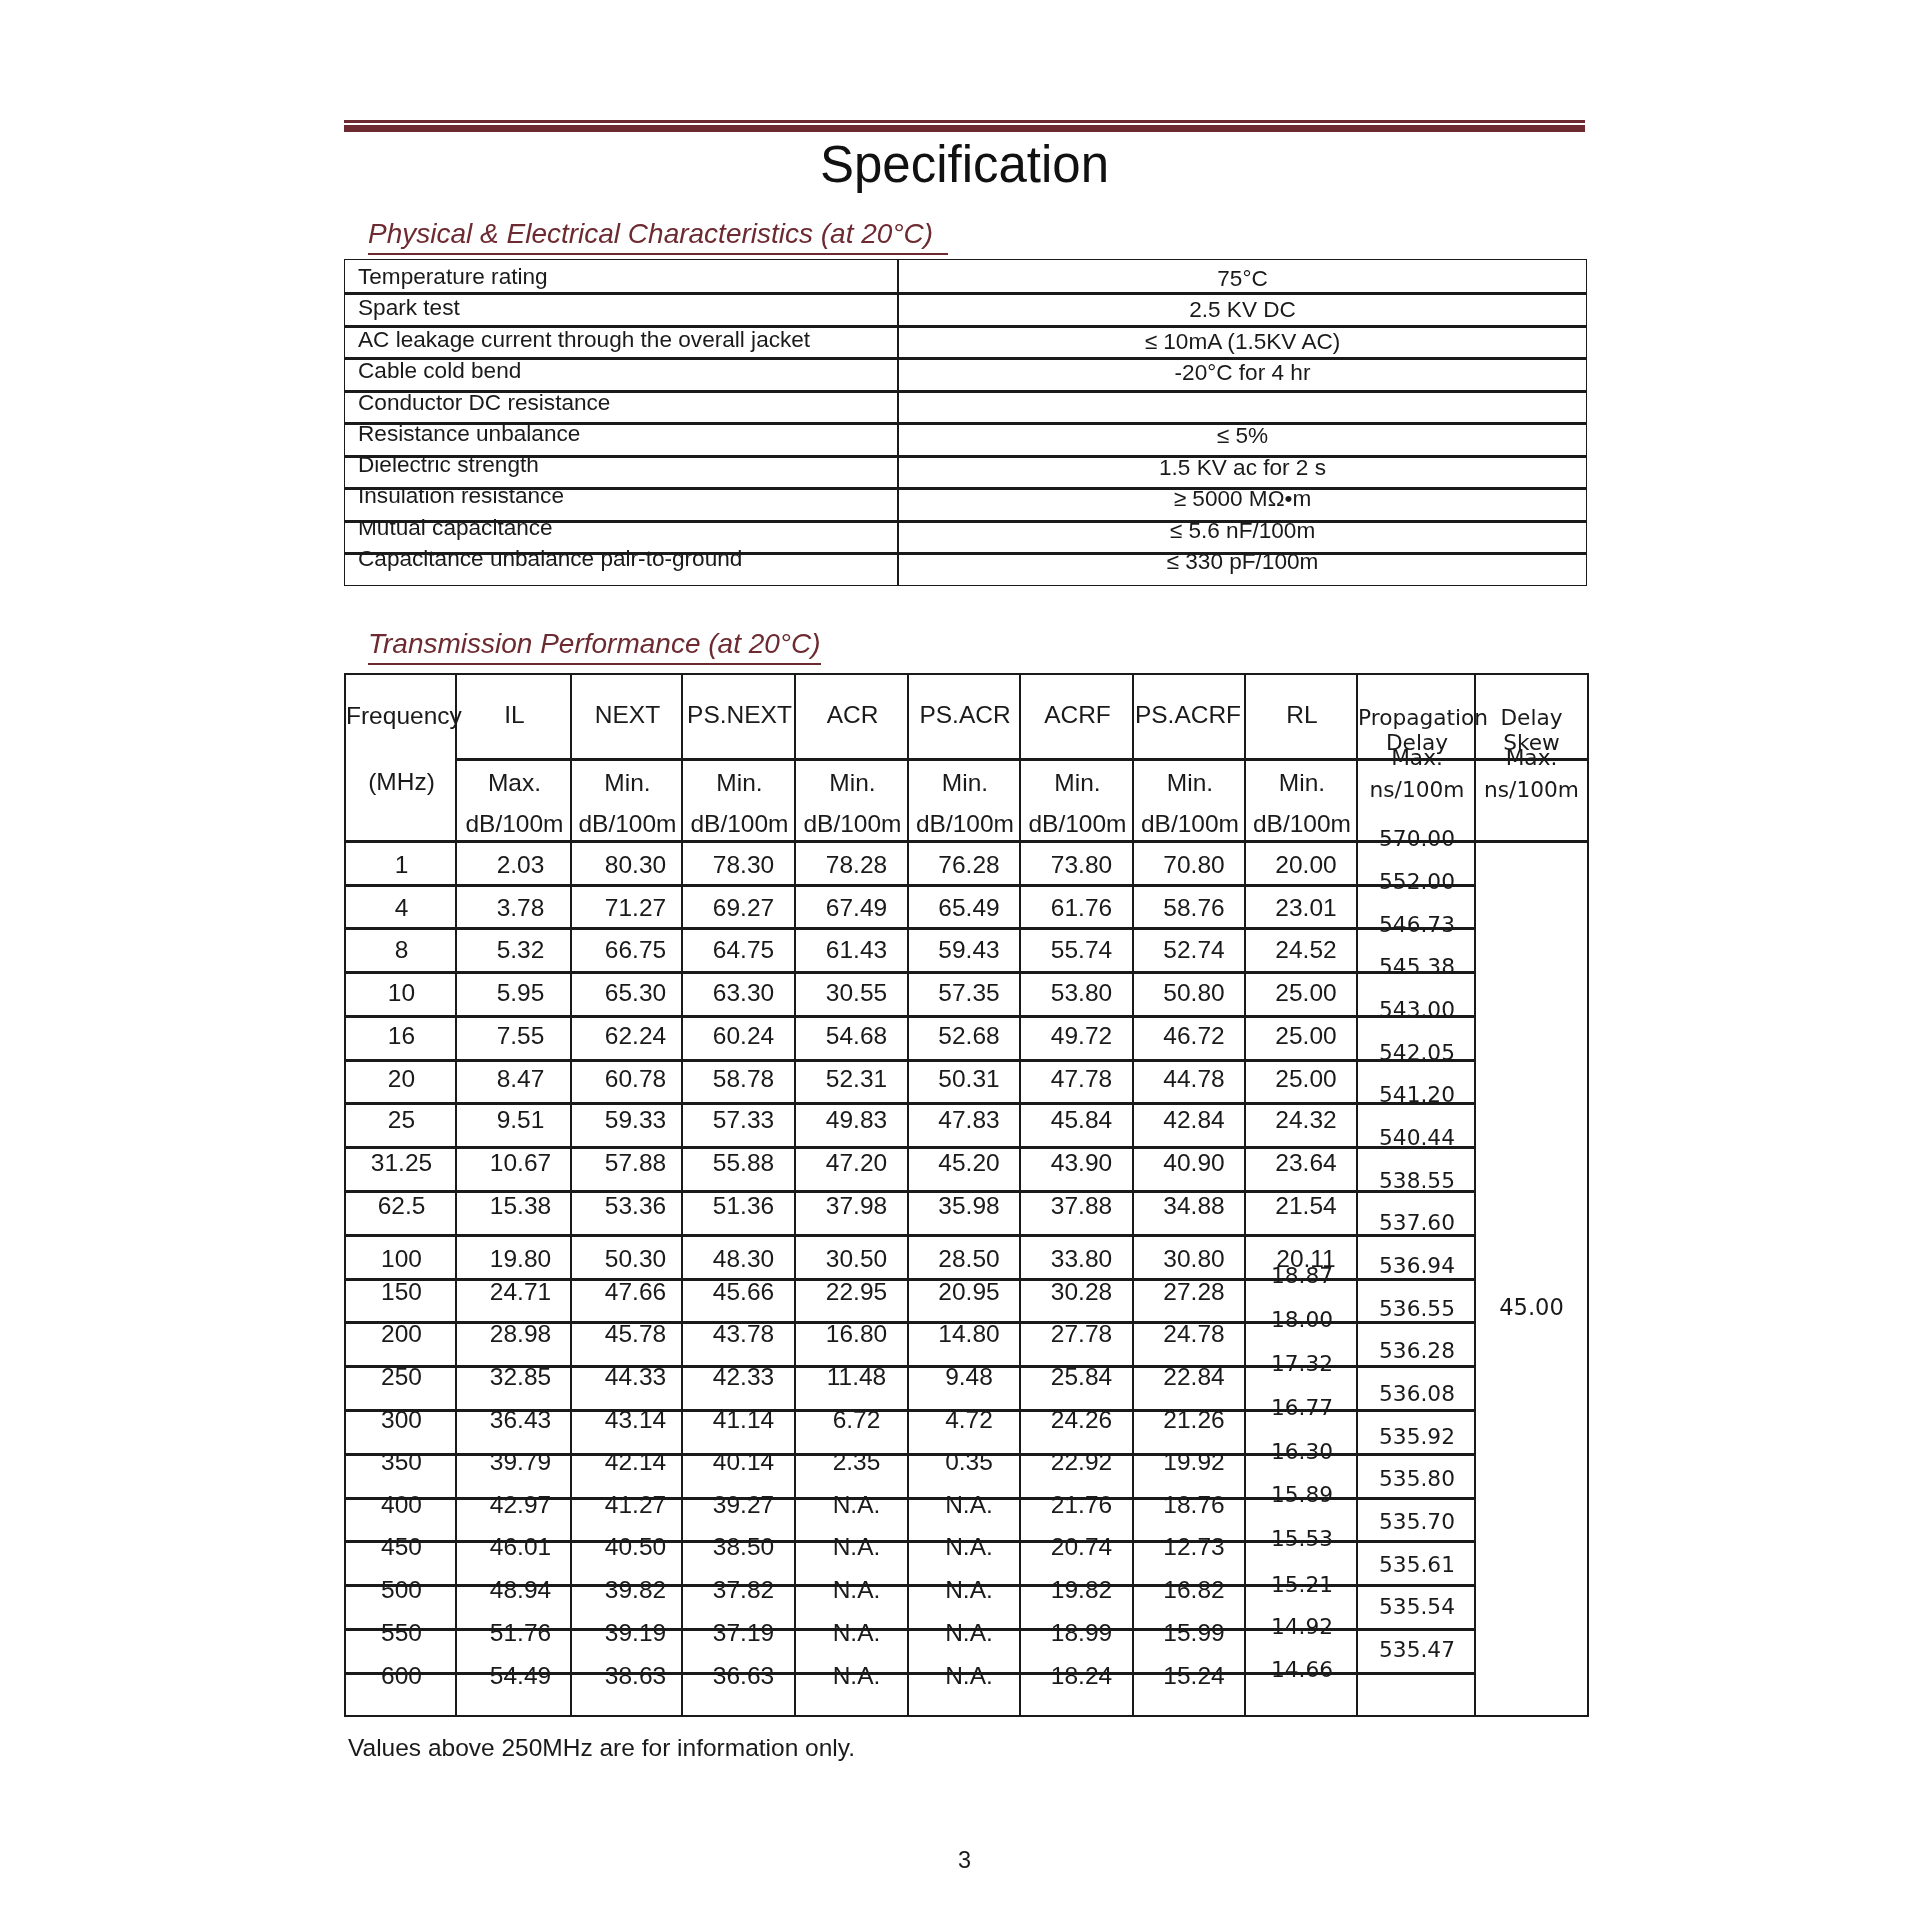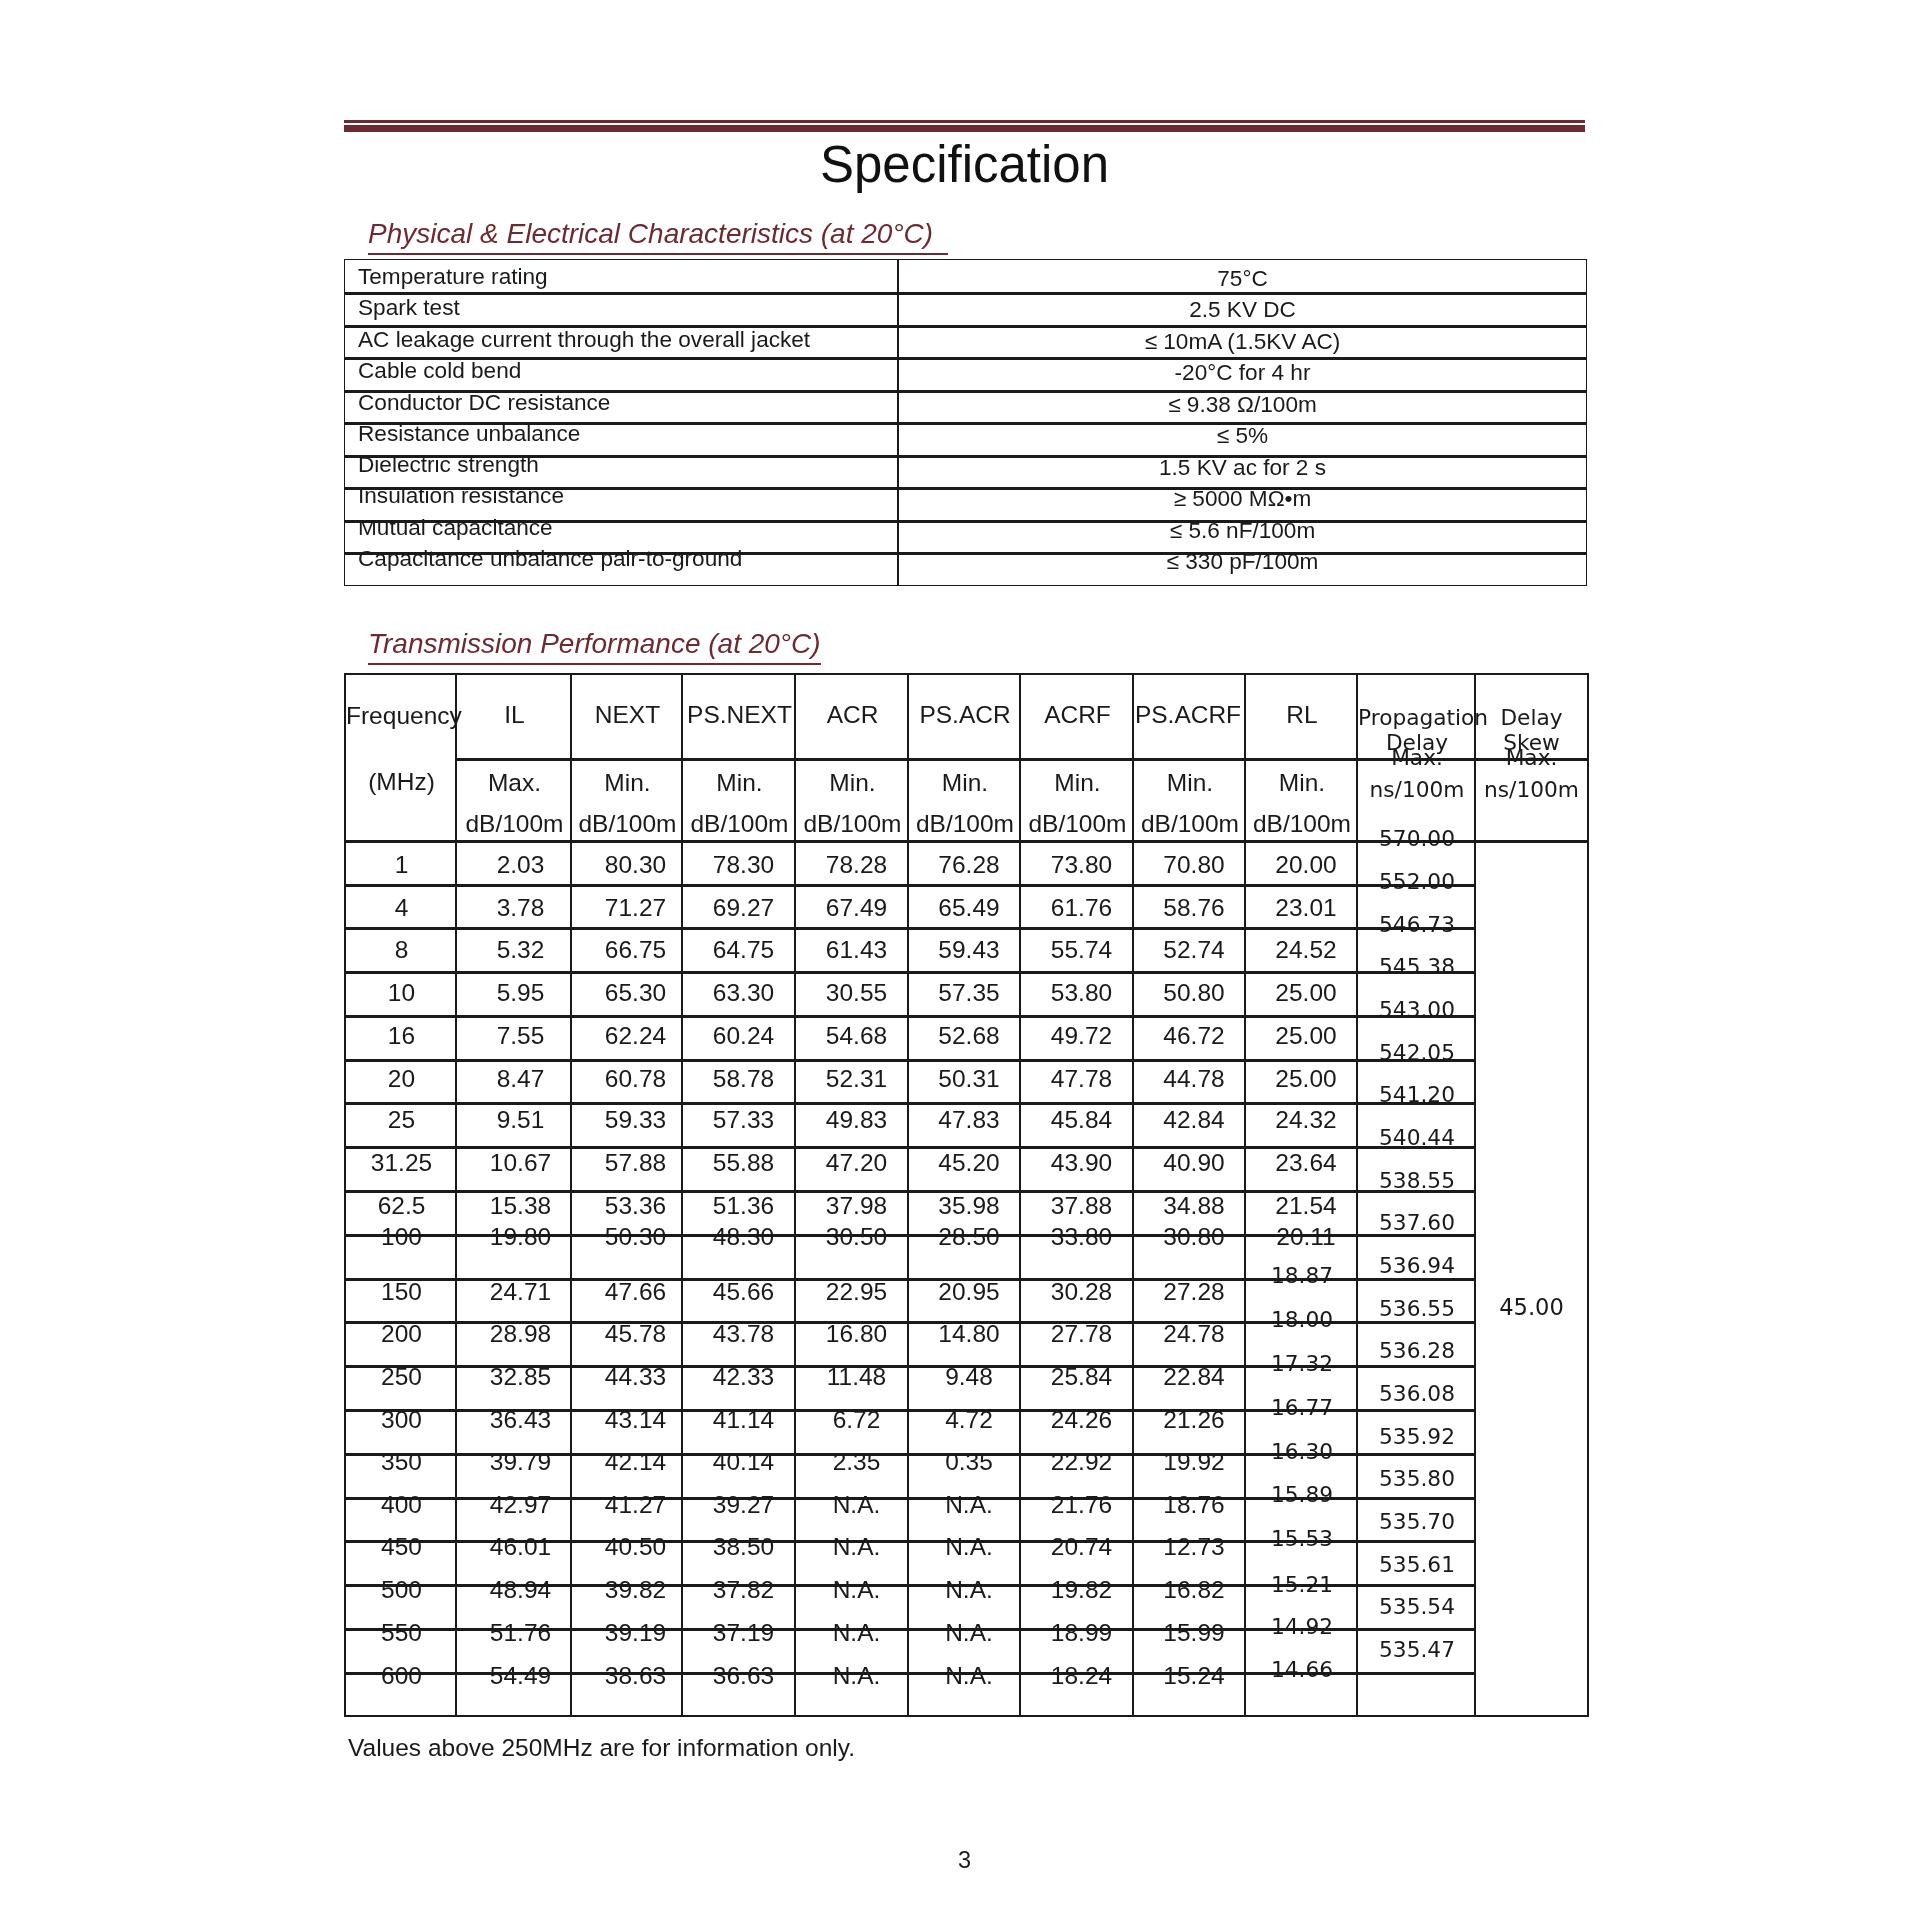--- a/index.html
+++ b/index.html
@@ -75,21 +75,20 @@
     <div class="t1r" style="top:65px;--dy:3.6px">
         <div class="t1l">AC leakage current through the overall jacket</div>
         <div class="t1v">≤ 10mA (1.5KV AC)</div>
       </div>
     <div class="t1r" style="top:97px;--dy:2.5px">
         <div class="t1l">Cable cold bend</div>
         <div class="t1v">-20°C for 4 hr</div>
       </div>
     <div class="t1r" style="top:130px;--dy:1.5px">
         <div class="t1l">Conductor DC resistance</div>
-        <div class="t1v">≤ 9.38 Ω/100m</div>
       </div>
     <div class="t1r" style="top:162px;--dy:0.5px">
         <div class="t1l">Resistance unbalance</div>
         <div class="t1v">≤ 5%</div>
       </div>
     <div class="t1r" style="top:195px;--dy:-0.6px">
         <div class="t1l">Dielectric strength</div>
         <div class="t1v">1.5 KV ac for 2 s</div>
       </div>
     <div class="t1r" style="top:227px;--dy:-1.6px">
@@ -270,21 +269,21 @@
         <div class="c w0">62.5</div>
         <div class="c w1">15.38</div>
         <div class="c w2">53.36</div>
         <div class="c w3">51.36</div>
         <div class="c w4">37.98</div>
         <div class="c w5">35.98</div>
         <div class="c w6">37.88</div>
         <div class="c w7">34.88</div>
         <div class="c w8">21.54</div>
       </div>
-    <div class="r" style="top:547px;--dy:3px">
+    <div class="r" style="top:569px;--dy:3px">
         <div class="c w0">100</div>
         <div class="c w1">19.80</div>
         <div class="c w2">50.30</div>
         <div class="c w3">48.30</div>
         <div class="c w4">30.50</div>
         <div class="c w5">28.50</div>
         <div class="c w6">33.80</div>
         <div class="c w7">30.80</div>
         <div class="c w8">20.11</div>
       </div>

